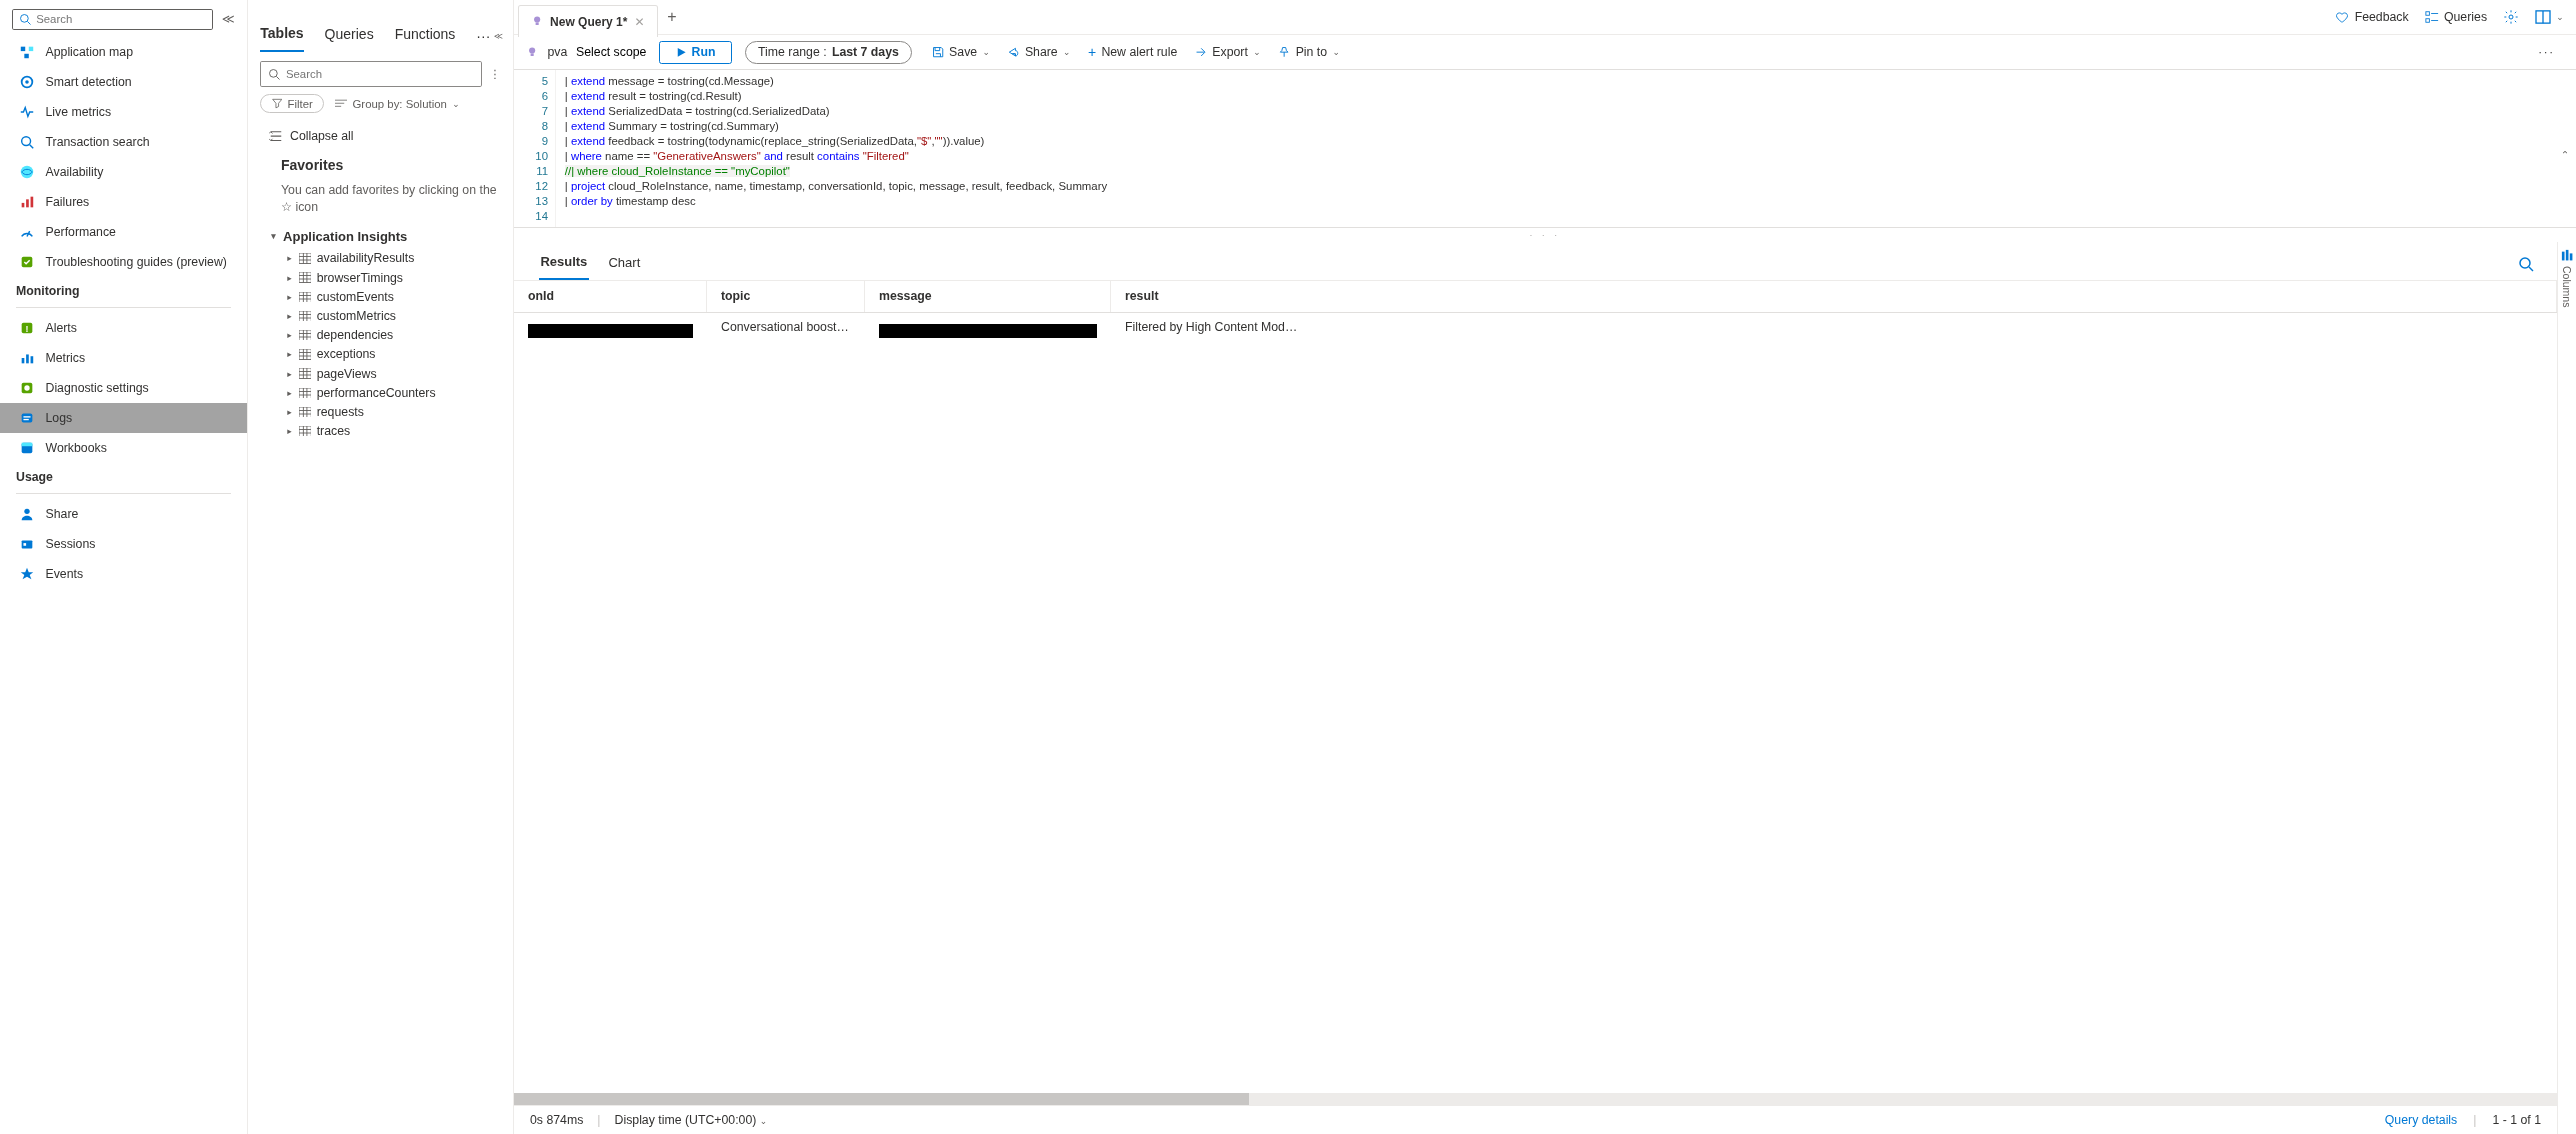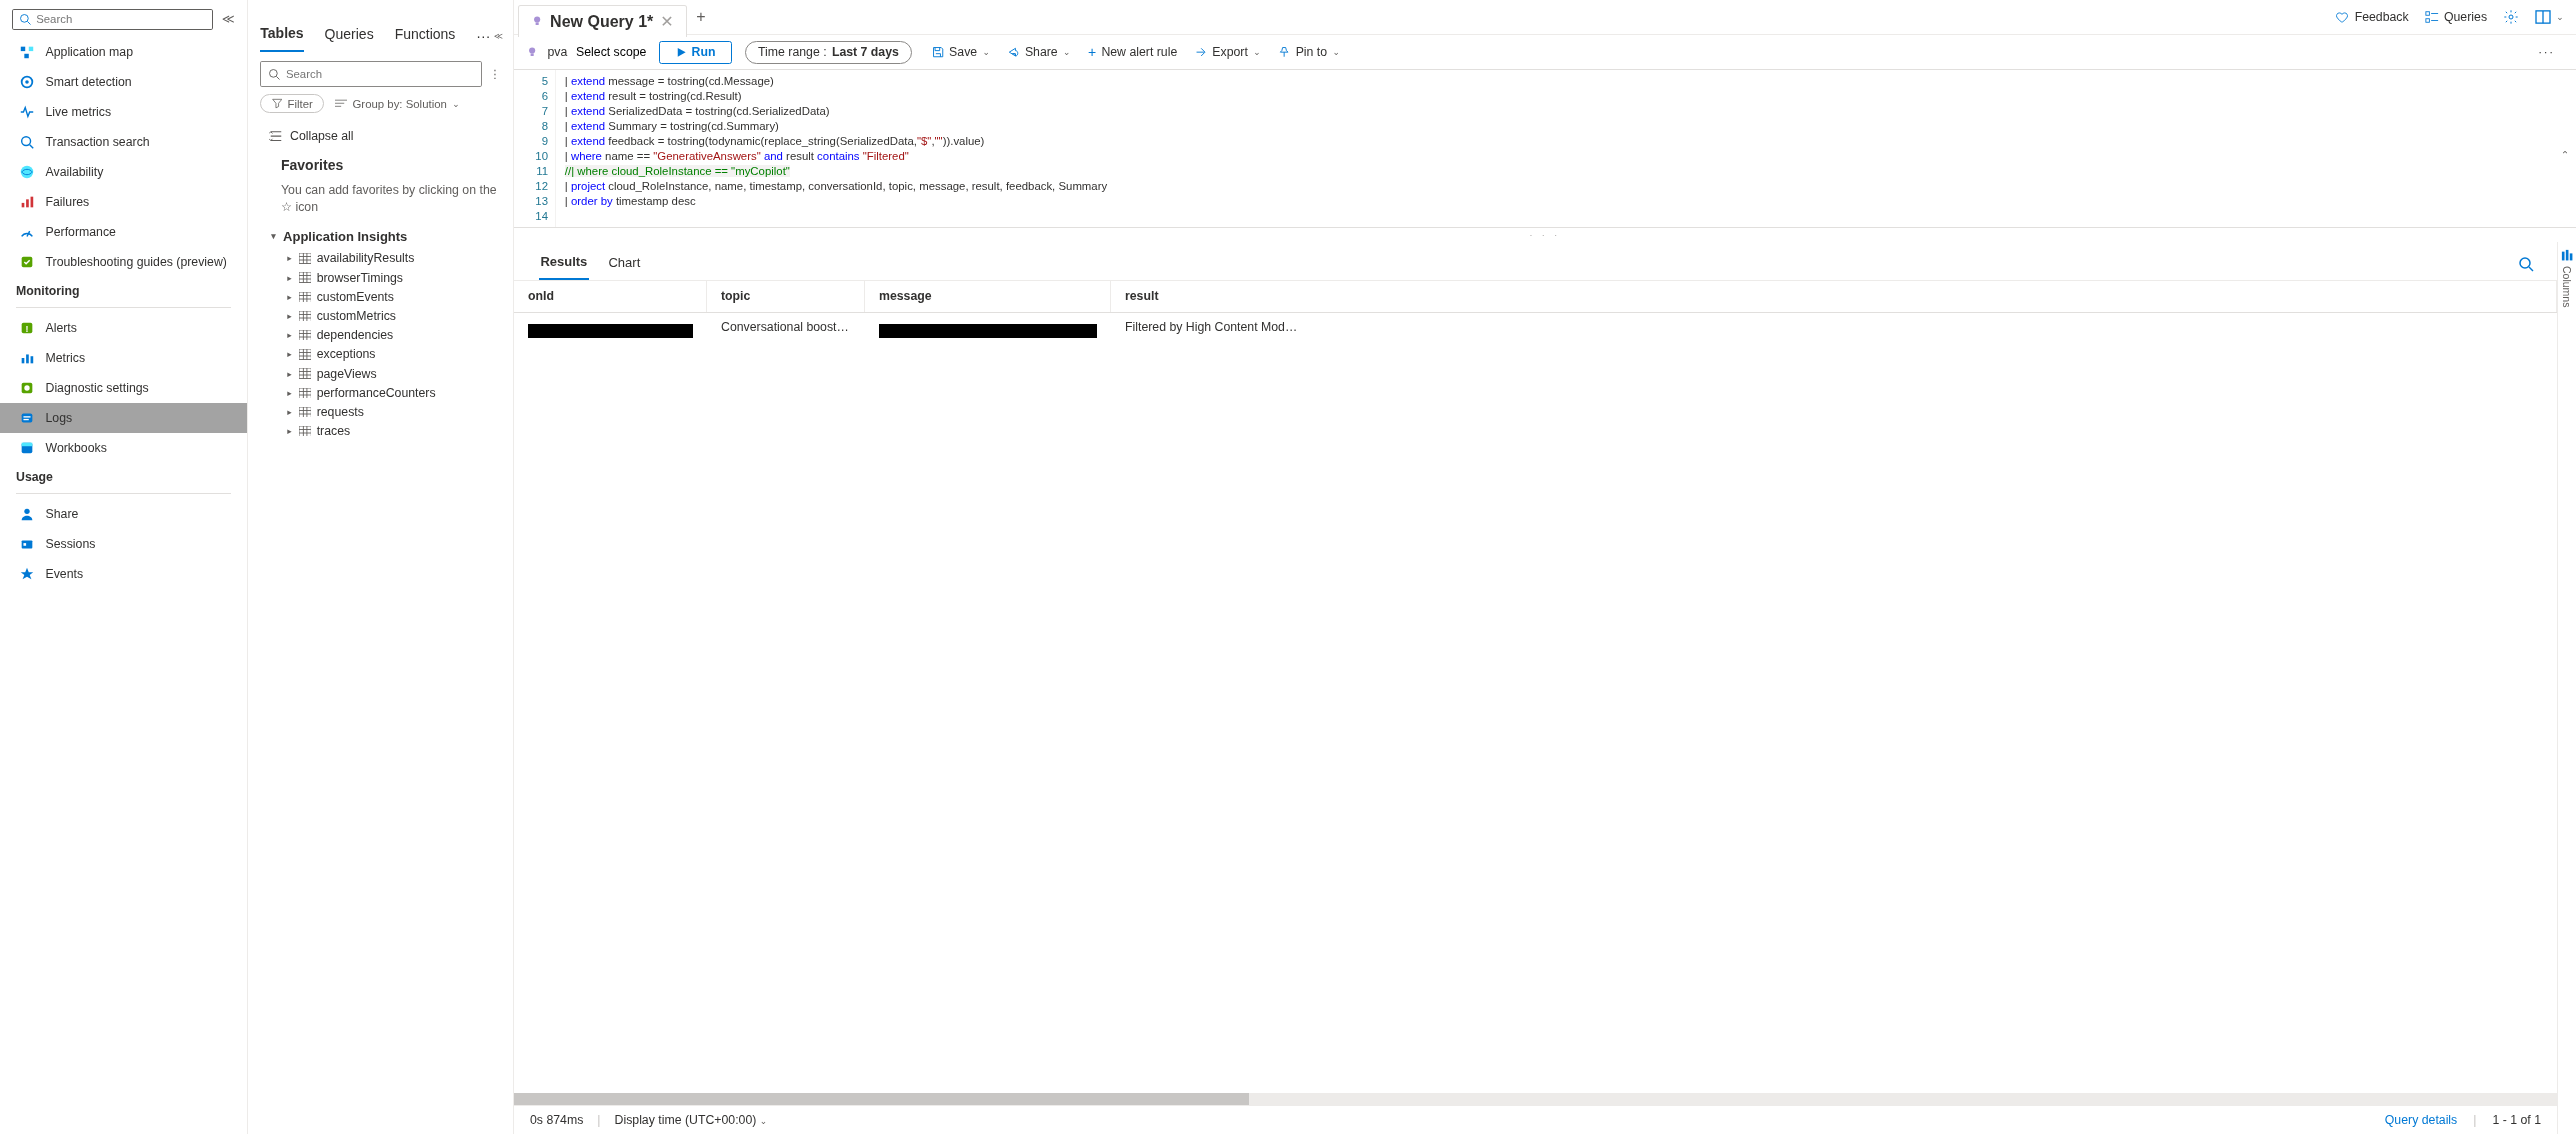--- a/index.html
+++ b/index.html
@@ -36,21 +36,21 @@
 .fav-desc { font-size: 12.3px; color: #605e5c; padding: 3.5px 12.3px 7px 33px; line-height: 1.4; }
 .tree-node { display: flex; align-items: center; gap: 5.3px; padding: 2.6px 12.3px 2.6px 21px; cursor: pointer; font-size: 12.3px; }
 .tree-node .caret { width: 8.8px; text-align: center; color: #605e5c; font-size: 8.8px; }
 .tree-node.group { font-weight: 600; font-size: 13px; padding-top: 5.3px; padding-bottom: 5.3px; }
 .tree-node.child { padding-left: 37px; font-weight: 400; }
 .table-ico { width: 12.3px; height: 12.3px; display: inline-flex; align-items: center; justify-content: center; }
 
 
 .main { flex: 1; display: flex; flex-direction: column; min-width: 0; }
 .tabbar { display: flex; align-items: center; height: 35px; border-bottom: 0.9px solid #edebe9; padding-left: 3.5px; }
-.query-tab { display: flex; align-items: center; gap: 7px; padding: 0 12.3px; height: 32px; margin-top: 8px; border: 0.9px solid #e1dfdd; border-bottom: none; border-top-left-radius: 2.6px; border-top-right-radius: 2.6px; background: #fff; font-size: 16px; }
+.query-tab { display: flex; align-items: center; gap: 7px; padding: 0 12.3px; height: 32px; margin-top: 8px; border: 0.9px solid #e1dfdd; border-bottom: none; border-top-left-radius: 2.6px; border-top-right-radius: 2.6px; background: #fff; font-size: 12px; }
 .query-tab .close { color: #a19f9d; cursor: pointer; }
 .add-tab { width: 28px; text-align: center; color: #605e5c; cursor: pointer; font-size: 16px; font-weight: 300; }
 .top-actions { margin-left: auto; display: flex; align-items: center; gap: 16px; padding-right: 12.3px; color: #323130; font-size: 12.3px; }
 .top-action { display: flex; align-items: center; gap: 5.3px; cursor: pointer; }
 
 .scope-row { display: flex; align-items: center; height: 35px; padding: 0 12.3px; border-bottom: 0.9px solid #e1dfdd; gap: 12.3px; }
 .scope-left { display:flex; align-items:center; gap:8.8px; font-size:12.3px;}
 .scope-name { color:#323130; }
 .scope-select { color:#000000; cursor:pointer; font-size:12.3px; }
 .run-btn { display: flex; align-items: center; gap: 5.3px; background: #fff; border: 1.8px solid #0078d4; color: #0078d4; padding: 3.5px 16px; border-radius: 2.6px; font-weight: 600; cursor: pointer; font-size: 12.3px; }

